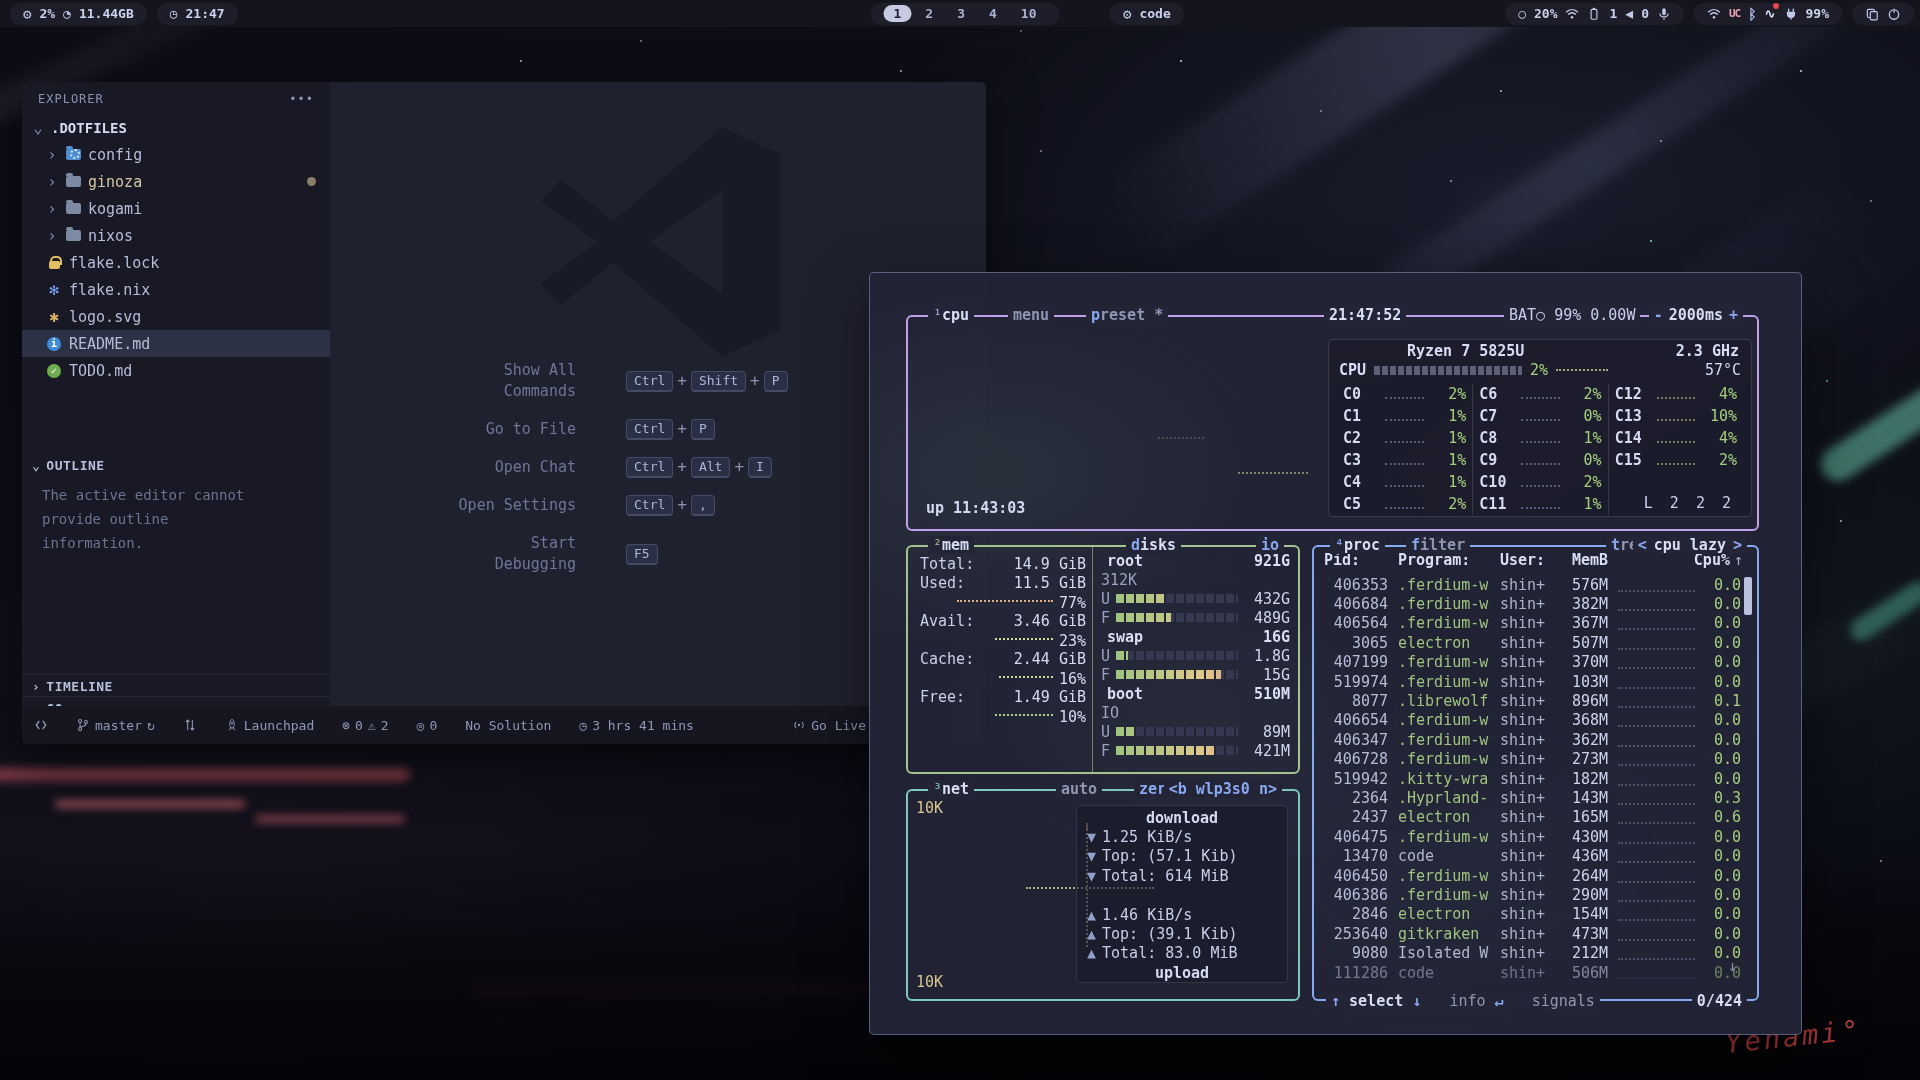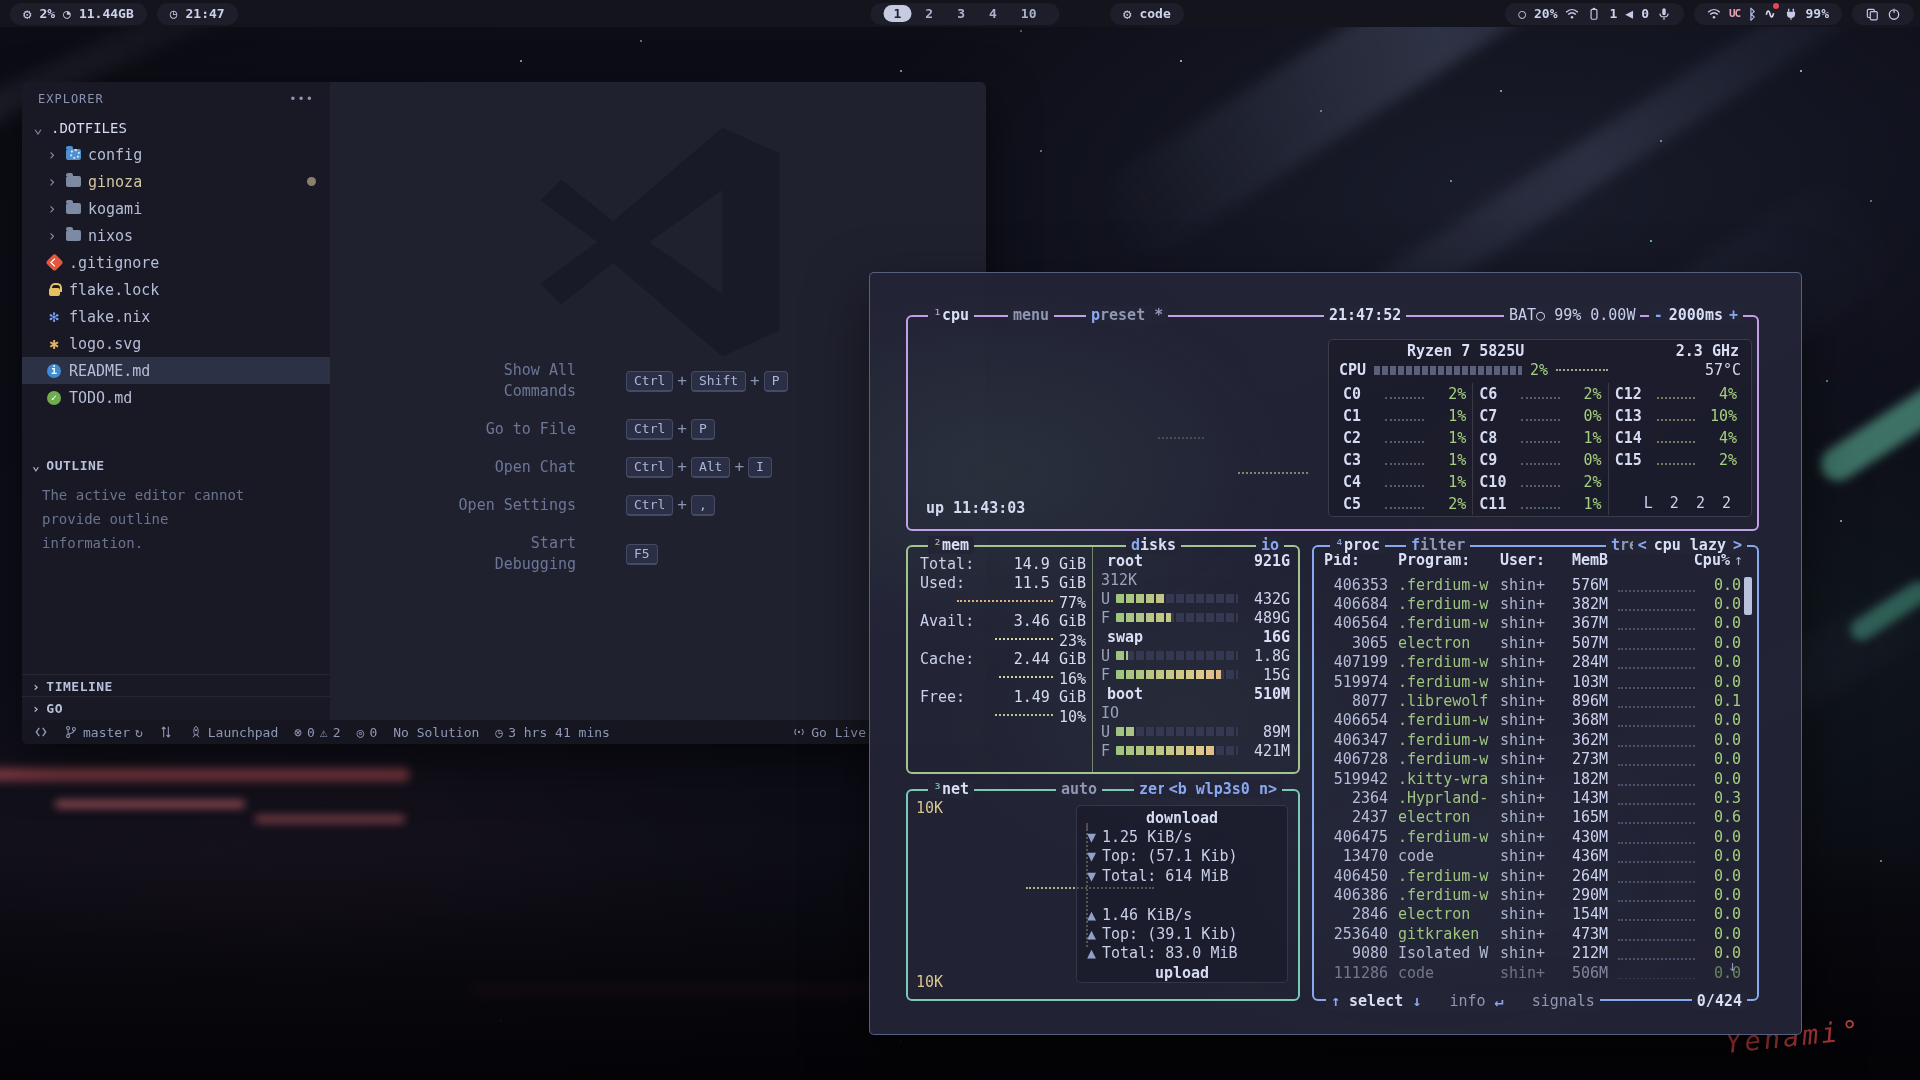--- a/index.html
+++ b/index.html
@@ -79,21 +79,21 @@
     background:rgba(30,31,46,0.97); box-shadow:0 18px 50px rgba(0,0,0,0.55); overflow:hidden; }
   #sidebar { position:absolute; left:0; top:0; width:308px; bottom:24px; background:rgba(24,25,37,0.99);
     color:#aeb6d4; font-size:15px; }
   #exp-head { display:flex; justify-content:space-between; align-items:center; padding:10px 16px 8px 16px;
     font-size:12px; letter-spacing:1px; color:#8a93b2; }
   .tree-row { height:27px; display:flex; align-items:center; padding-left:10px; gap:7px; cursor:default; }
   .tree-row.sel { background:rgba(96,106,150,0.30); }
   .tree-row .chev { width:12px; color:#8a93b2; text-align:center; flex:0 0 12px; }
   .tree-row .name { color:#b6bdd8; }
   .tree-row .name.mod { color:#d3c6a2; }
-  .root-row .name { color:#d5dbf0; font-weight:normal; font-size:14px; }
+  .root-row .name { color:#d5dbf0; font-weight:bold; font-size:14px; }
   .gitdot { margin-left:auto; margin-right:14px; width:9px; height:9px; border-radius:50%; background:#8a7f6b; }
   .fico { width:16px; height:16px; flex:0 0 16px; position:relative; display:flex; align-items:center; justify-content:center; }
   .ic-folder, .ic-folder-cfg { width:15px; height:11px; border-radius:2px; background:#7d8aa3; position:relative; align-self:center; }
   .ic-folder::before, .ic-folder-cfg::before { content:""; position:absolute; left:0; top:-3px; width:7px; height:3px;
     border-radius:2px 2px 0 0; background:inherit; }
   .ic-folder-cfg { background:#4f8fd0; }
   .ic-folder-cfg::after { content:""; position:absolute; right:1px; bottom:1px; width:6px; height:6px;
     border-radius:50%; border:2px dotted #cfe3f8; }
   .ic-git { width:13px; height:13px; background:#e2593f; transform:rotate(45deg); border-radius:3px; position:relative; }
   .ic-git::after { content:""; position:absolute; inset:3px; border-left:2px solid #fff; border-bottom:2px solid #fff; border-radius:2px; transform:rotate(0deg); opacity:.85; }
@@ -103,22 +103,22 @@
   .ic-nix { color:#7aa2f7; font-size:16px; }
   .ic-svg { color:#e0af68; font-size:16px; }
   .ic-info { width:14px; height:14px; border-radius:50%; background:#3f8cd4; color:#fff; font-size:10px;
     display:flex; align-items:center; justify-content:center; font-weight:bold; }
   .ic-check { width:14px; height:14px; border-radius:50%; background:#6fae4f; color:#fff; font-size:10px;
     display:flex; align-items:center; justify-content:center; font-weight:bold; }
   .side-sect { position:absolute; left:0; right:0; }
   .sect-head { display:flex; align-items:center; gap:6px; padding:4px 10px; font-size:13px; font-weight:bold;
     color:#b8c0da; letter-spacing:0.5px; }
   .sect-msg { padding:6px 16px 0 20px; color:#6a7390; font-size:14px; line-height:24px; width:270px; }
-  #statusbar { position:absolute; left:0; right:0; bottom:0; height:24px; background:#15161f;
-    display:flex; align-items:center; font-size:13px; color:#8f98b8; gap:16px; padding:0 12px; }
+  #statusbar { position:absolute; left:0; right:0; bottom:0; height:38px; background:#15161f;
+    display:flex; align-items:center; font-size:13px; color:#8f98b8; gap:28px; padding:0 12px; }
   .sb-item { display:flex; align-items:center; gap:5px; white-space:nowrap; }
   .sb-right { margin-left:auto; margin-right:108px; }
   #editor { position:absolute; left:308px; right:0; top:0; bottom:24px; background:rgba(32,33,48,0.97); }
   #wm-logo { position:absolute; left:200px; top:30px; width:260px; height:260px; opacity:0.55; }
   #kb-hints { position:absolute; left:118px; top:278px; width:440px; display:flex; flex-direction:column; gap:17px; }
   .kb-row { display:flex; align-items:center;gap:36px; }
   .kb-label { width:128px; text-align:right; color:#6d7698; font-size:15px; line-height:21px; flex:0 0 128px; }
   .kb-keys { display:flex; align-items:flex-start; gap:4px; padding-left:14px; color:#8a93b2; }
   kbd { font-family:"DejaVu Sans Mono",monospace; font-size:13px; background:#2b2f45; border:1px solid #454a66;
     border-bottom-width:2px; border-radius:4px; padding:0 7px; color:#aeb6d8; line-height:18px; }
@@ -385,28 +385,20 @@
 
         <div class="tree-row" style="padding-left:24px;">
           <span class="chev">›</span>
           <span class="fico">
             <span class=" ic-folder"></span>
           </span>
           <span class="name">nixos</span>
 
         </div>
 
-        <div class="tree-row" style="padding-left:24px;">
-
-          <span class="fico">
-            <span class=" ic-git"></span>
-          </span>
-          <span class="name">.gitignore</span>
-
-        </div>
 
         <div class="tree-row" style="padding-left:24px;">
 
           <span class="fico">
             <span class=" ic-lock"></span>
           </span>
           <span class="name">flake.lock</span>
 
         </div>
 
@@ -954,21 +946,21 @@
           <span class="p-user">shin+</span>
           <span class="p-mem">507M</span>
           <span class="p-meter"></span>
           <span class="p-cpu grn">0.0</span>
         </div>
 
         <div class="prow">
           <span class="p-pid">407199</span>
           <span class="p-prog">.ferdium-w</span>
           <span class="p-user">shin+</span>
-          <span class="p-mem">284M</span>
+          <span class="p-mem">370M</span>
           <span class="p-meter"></span>
           <span class="p-cpu grn">0.0</span>
         </div>
 
         <div class="prow">
           <span class="p-pid">519974</span>
           <span class="p-prog">.ferdium-w</span>
           <span class="p-user">shin+</span>
           <span class="p-mem">103M</span>
           <span class="p-meter"></span>

